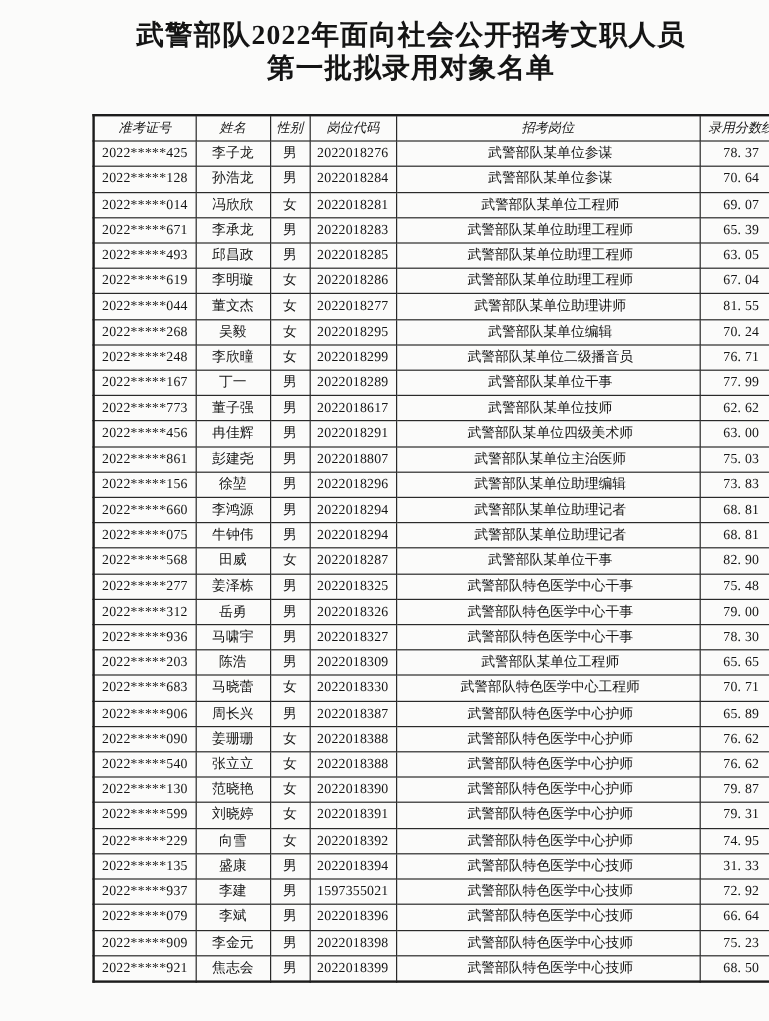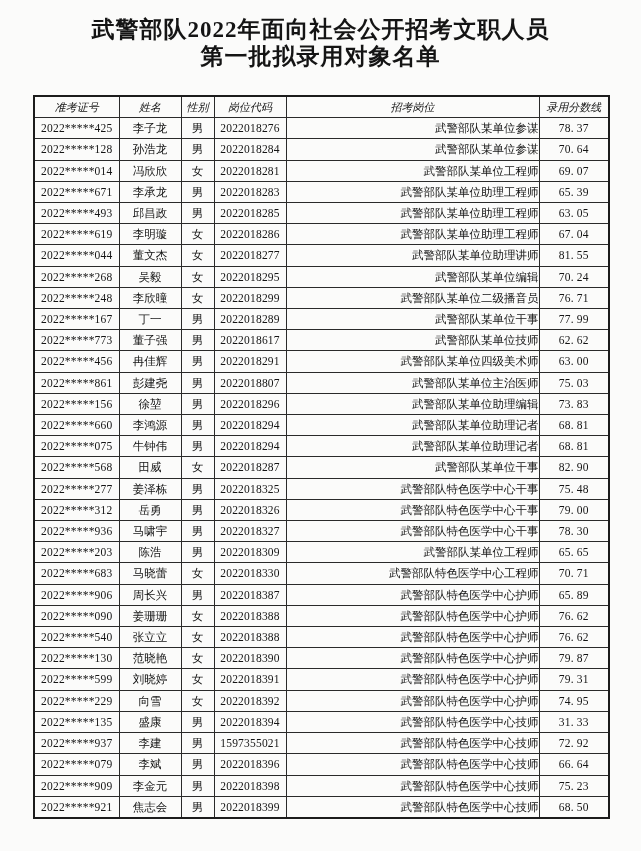--- a/index.html
+++ b/index.html
@@ -7,20 +7,21 @@
     margin: 0; padding: 0;
     width: 641px; height: 851px;
     background: #fbfbfa;
     color: #141414;
     font-family: "Liberation Serif", "DejaVu Serif", serif;
   }
   .page {
     position: relative;
     width: 641px; height: 851px;
     overflow: hidden;
+    padding-left: 44px;
   }
   .title {
     margin: 16px 0 0 0;
     text-align: center;
     font-size: 23px;
     font-weight: 700;
     line-height: 27px;
     letter-spacing: 1px;
   }
   .title .tl { display: block; }
@@ -40,21 +41,21 @@
     text-align: center;
     white-space: nowrap;
     overflow: hidden;
   }
   .roster th {
     font-style: italic;
     font-weight: 400;
     font-size: 11px;
   }
   .roster td.c4 {
-    text-align: right;
+    text-align: center;
     padding-left: 4px;
   }
   .roster td.c0, .roster td.c3, .roster td.c5 {
     letter-spacing: 0.2px;
   }
 </style>
 </head>
 <body>
 
 <div class="page">

